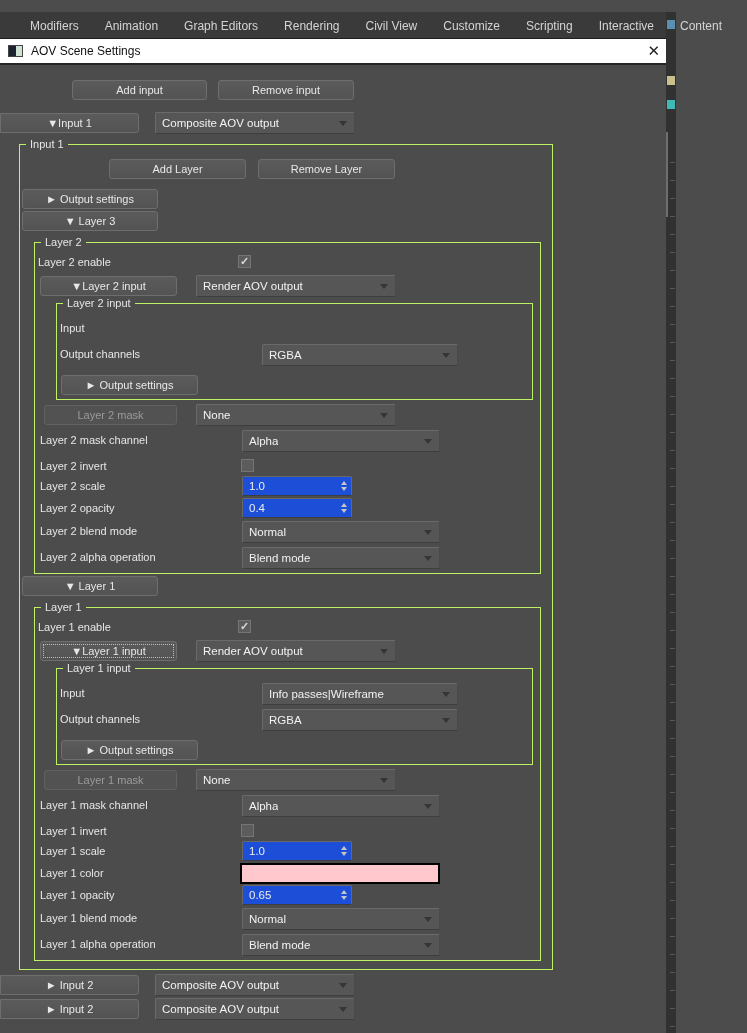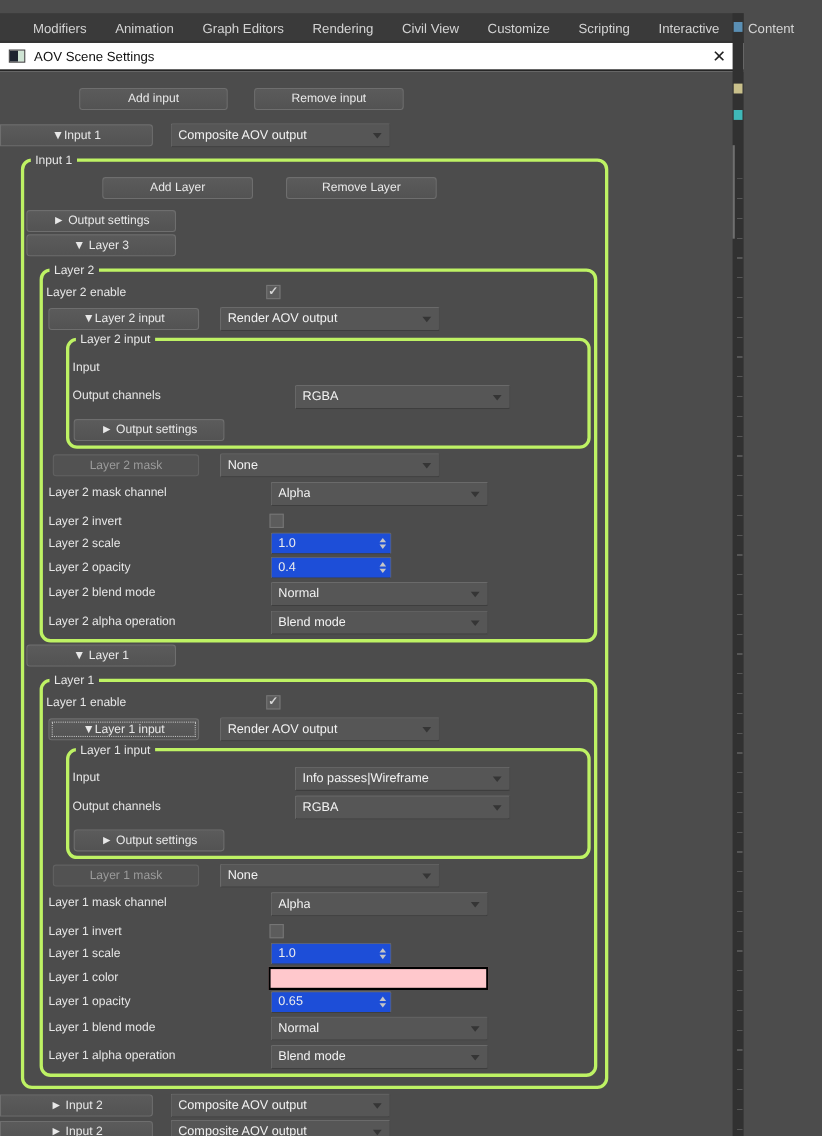--- a/index.html
+++ b/index.html
@@ -48,36 +48,36 @@
   .spin .sarrows { width:14px; display:flex; flex-direction:column; align-items:center; gap:2px; }
   .sa-up { width:0;height:0;border-left:3.5px solid transparent;border-right:3.5px solid transparent;border-bottom:4px solid #c6c6c6; }
   .sa-dn { width:0;height:0;border-left:3.5px solid transparent;border-right:3.5px solid transparent;border-top:4px solid #c6c6c6; }
 
   .chk { width:13px; height:13px; background:#5c5c5c; border:1px solid #757575; display:flex;
          align-items:center; justify-content:center; cursor:pointer; }
   .chkmark { font-size:11px; line-height:11px; color:#d6d6d6; font-weight:bold; }
 
   .swatch { height:21px; border:2px solid #000; cursor:pointer; }
 
-  .group { position:relative; border:3px solid #bef264; border-radius:10px; }
+  .group { position:relative; border:1px solid #bef264; border-radius:0; }
   .glabel { position:absolute; top:-7px; left:6px; background:#4c4c4c; padding:0 4px;
             font-size:11px; color:#e6e6e6; white-space:nowrap; }
 
   
   .r-topbtns  { height:20px; margin-top:15px; }
   .b-add      { left:72px;  width:135px; }
-  .b-rem      { left:231px; width:136px; }
+  .b-rem      { left:218px; width:136px; }
 
   .r-inputhdr { height:22px; margin-top:12px; }
   .b-intoggle { left:0; width:139px; top:1px; border-radius:0 3px 3px 0; }
   .c-input    { left:155px; width:200px; }
 
   .g-outer    { margin:10px 0 0 19px; width:534px; padding:14px 0 8px; }
   .r-layerbtns{ height:20px; }
-  .b-addlayer { left:71px;  width:137px; }
+  .b-addlayer { left:89px;  width:137px; }
   .b-remlayer { left:238px; width:137px; }
   .r-os       { height:20px; margin-top:10px; }
   .b-os       { left:2px; width:136px; }
   .r-ltoggle  { height:20px; margin-top:2px; }
   .b-ltog     { left:2px; width:136px; }
 
   .g-layer    { margin:11px 0 0 14px; width:507px; padding:0 0 4px; }
   .r-enable   { height:20px; margin-top:10px; }
   .l-en       { left:3px; top:3px; }
   .chk-en     { left:203px; top:2px; }

